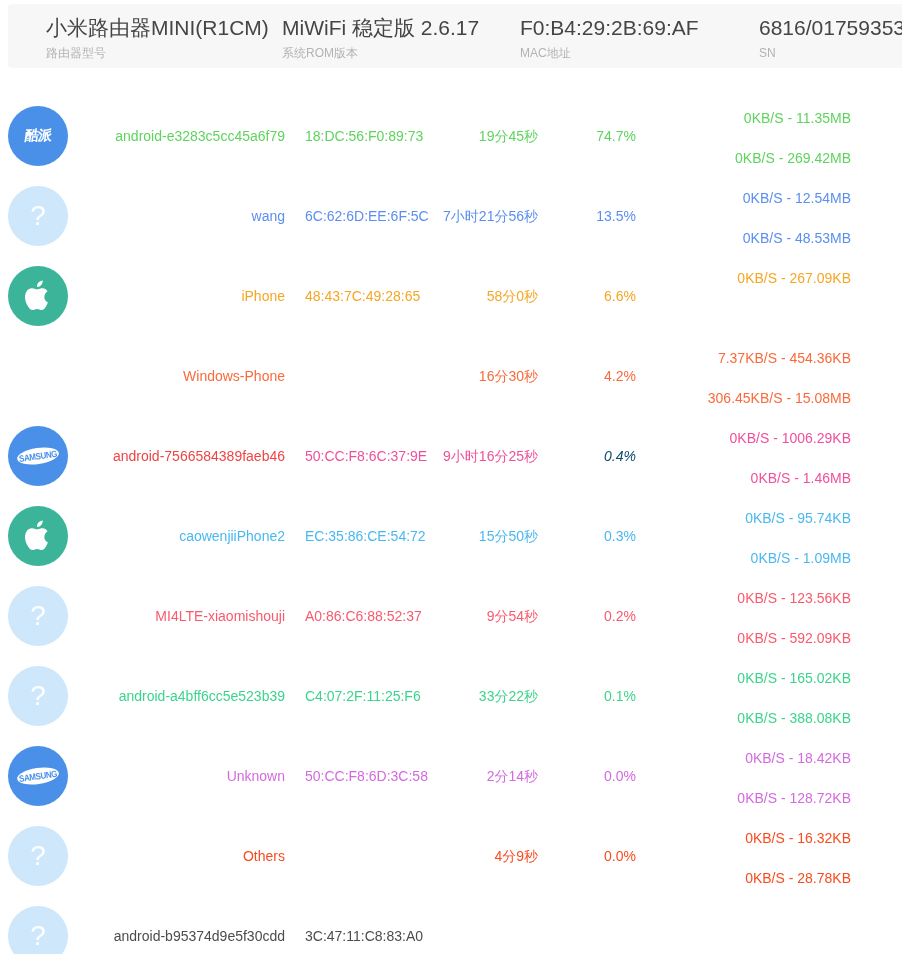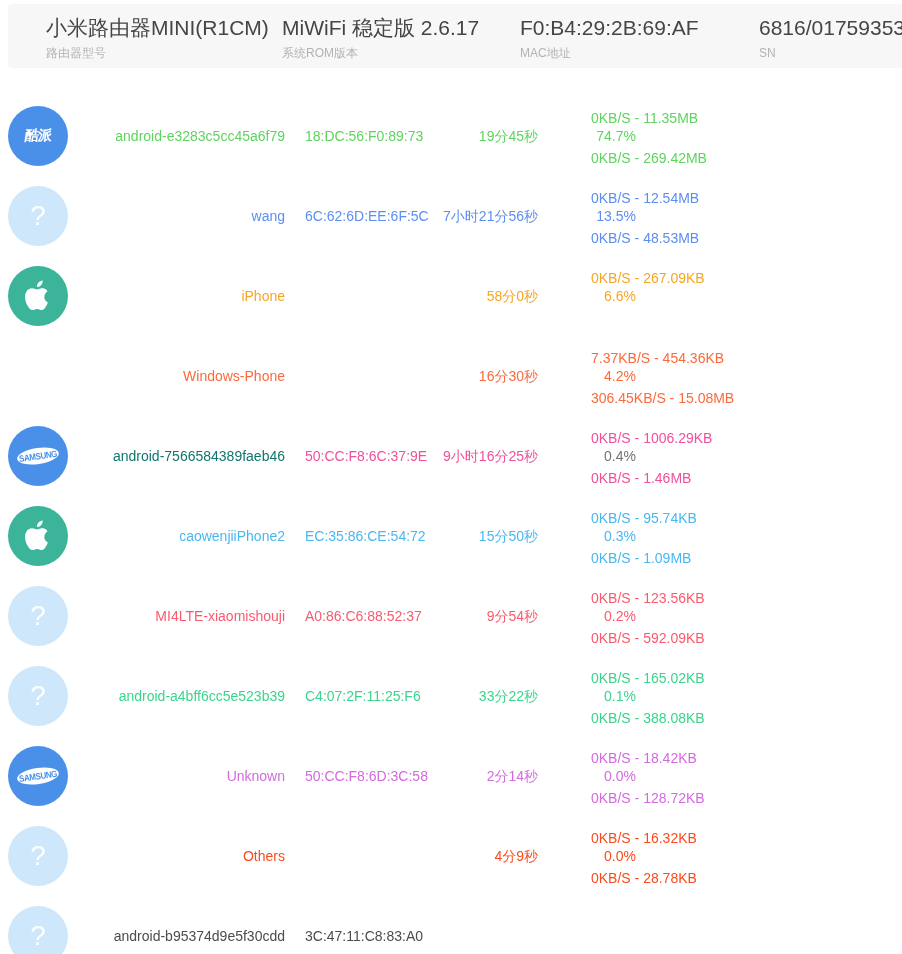--- a/index.html
+++ b/index.html
@@ -149,21 +149,21 @@
   }
   .col-percent {
     left: 570px;
     width: 66px;
     text-align: right;
   }
   .col-speed {
     position: absolute;
     right: 51px;
     width: 260px;
-    text-align: left;
+    text-align: right;
     font-size: 14px;
     line-height: 20px;
     white-space: nowrap;
   }
   .col-speed-up { top: 12px; }
   .col-speed-down { top: 52px; }
 
   
   .row-offline .col { color: #4c4c4c; }
 </style>
@@ -217,42 +217,43 @@
         <div class="col-speed col-speed-down" style="color: rgb(91, 142, 240);">0KB/S - 48.53MB</div>
       </div>
       <div class="device-row">
         <div class="avatar avatar-apple">
           <svg width="30" height="36" viewBox="0 0 24 29" aria-hidden="true">
             <path fill="#ffffff" d="M17.2 15.1c0-3 2.4-4.4 2.5-4.5-1.4-2-3.5-2.3-4.2-2.3-1.8-.2-3.5 1-4.4 1-0.9 0-2.3-1-3.8-1-2 0-3.8 1.1-4.8 2.9-2 3.5-.5 8.8 1.5 11.7 1 1.4 2.1 3 3.6 2.9 1.4-.1 2-.9 3.7-.9 1.7 0 2.2.9 3.7.9 1.5 0 2.5-1.4 3.4-2.9 1.1-1.6 1.5-3.2 1.6-3.3-.1 0-3-1.2-3-4.5z"></path>
             <path fill="#ffffff" d="M14.6 5.6c.8-1 1.3-2.3 1.2-3.6-1.2.1-2.6.8-3.4 1.7-.7.8-1.4 2.2-1.2 3.5 1.3.1 2.6-.7 3.4-1.6z"></path>
           </svg>
         </div>
         <div class="col col-name" style="color: rgb(245, 166, 35);">iPhone</div>
+        <div class="col col-mac" style="color: rgb(245, 166, 35);">48:43:7C:49:28:65</div>
         <div class="col col-duration" style="color: rgb(245, 166, 35);">58分0秒</div>
         <div class="col col-percent" style="color: rgb(245, 166, 35);">6.6%</div>
         <div class="col-speed col-speed-up" style="color: rgb(245, 166, 35);">0KB/S - 267.09KB</div>
       </div>
       <div class="device-row">
         <div class="avatar blank"></div>
         <div class="col col-name" style="color: rgb(250, 106, 60);">Windows-Phone</div>
         <div class="col col-duration" style="color: rgb(250, 106, 60);">16分30秒</div>
         <div class="col col-percent" style="color: rgb(250, 106, 60);">4.2%</div>
         <div class="col-speed col-speed-up" style="color: rgb(250, 106, 60);">7.37KB/S - 454.36KB</div>
         <div class="col-speed col-speed-down" style="color: rgb(250, 106, 60);">306.45KB/S - 15.08MB</div>
       </div>
       <div class="device-row">
         <div class="avatar avatar-samsung">
           <div class="samsung-oval">
             <span>SAMSUNG</span>
           </div>
         </div>
-        <div class="col col-name" style="color: #0f766e;">android-7566584389faeb46</div>
+        <div class="col col-name" style="color: #ef4444;">android-7566584389faeb46</div>
         <div class="col col-mac" style="color: rgb(240, 80, 155);">50:CC:F8:6C:37:9E</div>
         <div class="col col-duration" style="color: rgb(240, 80, 155);">9小时16分25秒</div>
-        <div class="col col-percent" style="color: #737373;">0.4%</div>
+        <div class="col col-percent" style="color: #0c4a6e; font-style: italic;">0.4%</div>
         <div class="col-speed col-speed-up" style="color: rgb(240, 80, 155);">0KB/S - 1006.29KB</div>
         <div class="col-speed col-speed-down" style="color: rgb(240, 80, 155);">0KB/S - 1.46MB</div>
       </div>
       <div class="device-row">
         <div class="avatar avatar-apple">
           <svg width="30" height="36" viewBox="0 0 24 29" aria-hidden="true">
             <path fill="#ffffff" d="M17.2 15.1c0-3 2.4-4.4 2.5-4.5-1.4-2-3.5-2.3-4.2-2.3-1.8-.2-3.5 1-4.4 1-0.9 0-2.3-1-3.8-1-2 0-3.8 1.1-4.8 2.9-2 3.5-.5 8.8 1.5 11.7 1 1.4 2.1 3 3.6 2.9 1.4-.1 2-.9 3.7-.9 1.7 0 2.2.9 3.7.9 1.5 0 2.5-1.4 3.4-2.9 1.1-1.6 1.5-3.2 1.6-3.3-.1 0-3-1.2-3-4.5z"></path>
             <path fill="#ffffff" d="M14.6 5.6c.8-1 1.3-2.3 1.2-3.6-1.2.1-2.6.8-3.4 1.7-.7.8-1.4 2.2-1.2 3.5 1.3.1 2.6-.7 3.4-1.6z"></path>
           </svg>
         </div>

